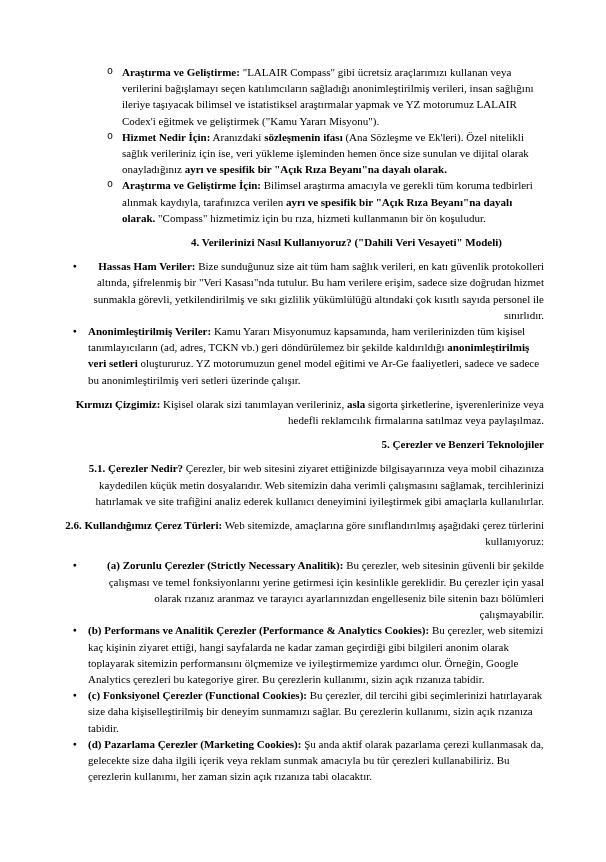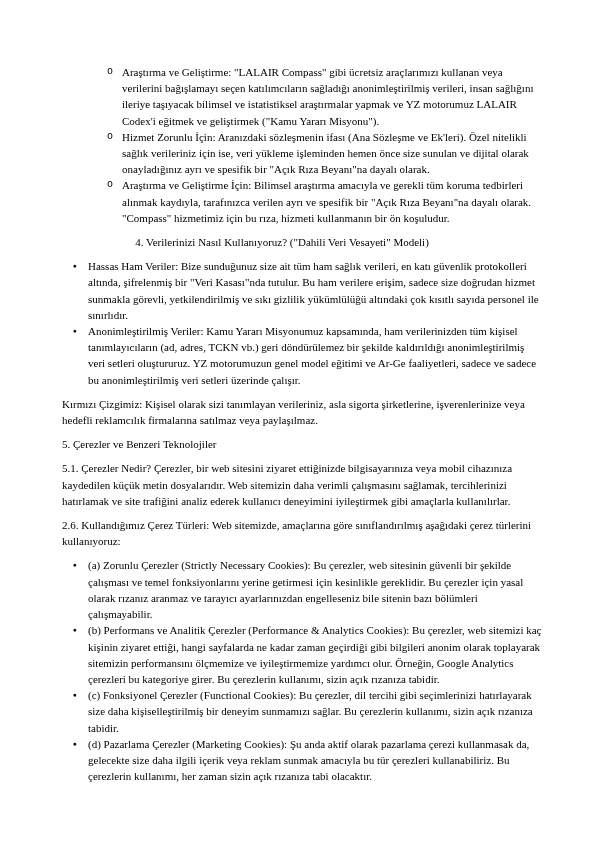--- a/index.html
+++ b/index.html
@@ -12,47 +12,47 @@
     box-sizing: border-box;
     width: 606px; height: 862px;
     padding: 64px 62px 0 62px;
     font-family: "Liberation Serif", serif;
     font-size: 11px;
     line-height: 16.2px;
     color: #000000;
     text-align: left;
   }
   .block { margin: 0; }
-  .gap { margin-top: 8px; }
-  .h-center { text-align: center; font-weight: bold; padding-right: 42px; }
+  .gap { margin-top: 8px; text-align: right; }
+  .h-center { text-align: right; font-weight: bold; padding-right: 42px; }
   .h-left { font-weight: bold; }
   .li { position: relative; }
   .li1 { padding-left: 26px; }
   .li2 { padding-left: 60px; }
   .marker {
     position: absolute; top: 0;
     line-height: 16.2px;
   }
   .li1 > .marker { left: 11px; font-size: 6.5px; }
   .li2 > .marker { left: 45px; font-size: 10px; font-family: "Liberation Mono", monospace; }
-  b { font-weight: normal; }
+  b { font-weight: bold; }
 </style>
 </head>
 <body>
 
 <div class="page">
   <div id="doc">
       <div class="block li li2"><span class="marker">o</span><b>Araştırma ve Geliştirme:</b><span> "LALAIR Compass" gibi ücretsiz araçlarımızı kullanan veya verilerini bağışlamayı seçen katılımcıların sağladığı anonimleştirilmiş verileri, insan sağlığını ileriye taşıyacak bilimsel ve istatistiksel araştırmalar yapmak ve YZ motorumuz LALAIR Codex'i eğitmek ve geliştirmek ("Kamu Yararı Misyonu").</span></div>
-      <div class="block li li2"><span class="marker">o</span><b>Hizmet Zorunlu İçin:</b><span> Aranızdaki </span><b>sözleşmenin ifası</b><span> (Ana Sözleşme ve Ek'leri). Özel nitelikli sağlık verileriniz için ise, veri yükleme işleminden hemen önce size sunulan ve dijital olarak onayladığınız </span><b>ayrı ve spesifik bir "Açık Rıza Beyanı"na dayalı olarak.</b></div>
+      <div class="block li li2"><span class="marker">o</span><b>Hizmet Nedir İçin:</b><span> Aranızdaki </span><b>sözleşmenin ifası</b><span> (Ana Sözleşme ve Ek'leri). Özel nitelikli sağlık verileriniz için ise, veri yükleme işleminden hemen önce size sunulan ve dijital olarak onayladığınız </span><b>ayrı ve spesifik bir "Açık Rıza Beyanı"na dayalı olarak.</b></div>
       <div class="block li li2"><span class="marker">o</span><b>Araştırma ve Geliştirme İçin:</b><span> Bilimsel araştırma amacıyla ve gerekli tüm koruma tedbirleri alınmak kaydıyla, tarafınızca verilen </span><b>ayrı ve spesifik bir "Açık Rıza Beyanı"na dayalı olarak.</b><span> "Compass" hizmetimiz için bu rıza, hizmeti kullanmanın bir ön koşuludur.</span></div>
       <div class="block gap h-center"><b>4. Verilerinizi Nasıl Kullanıyoruz? ("Dahili Veri Vesayeti" Modeli)</b></div>
       <div class="block gap li li1"><span class="marker">●</span><b>Hassas Ham Veriler:</b><span> Bize sunduğunuz size ait tüm ham sağlık verileri, en katı güvenlik protokolleri altında, şifrelenmiş bir "Veri Kasası"nda tutulur. Bu ham verilere erişim, sadece size doğrudan hizmet sunmakla görevli, yetkilendirilmiş ve sıkı gizlilik yükümlülüğü altındaki çok kısıtlı sayıda personel ile sınırlıdır.</span></div>
       <div class="block li li1"><span class="marker">●</span><b>Anonimleştirilmiş Veriler:</b><span> Kamu Yararı Misyonumuz kapsamında, ham verilerinizden tüm kişisel tanımlayıcıların (ad, adres, TCKN vb.) geri döndürülemez bir şekilde kaldırıldığı </span><b>anonimleştirilmiş veri setleri</b><span> oluştururuz. YZ motorumuzun genel model eğitimi ve Ar-Ge faaliyetleri, sadece ve sadece bu anonimleştirilmiş veri setleri üzerinde çalışır.</span></div>
       <div class="block gap"><b>Kırmızı Çizgimiz:</b><span> Kişisel olarak sizi tanımlayan verileriniz, </span><b>asla</b><span> sigorta şirketlerine, işverenlerinize veya hedefli reklamcılık firmalarına satılmaz veya paylaşılmaz.</span></div>
       <div class="block gap h-left"><b>5. Çerezler ve Benzeri Teknolojiler</b></div>
       <div class="block gap"><b>5.1. Çerezler Nedir?</b><span> Çerezler, bir web sitesini ziyaret ettiğinizde bilgisayarınıza veya mobil cihazınıza kaydedilen küçük metin dosyalarıdır. Web sitemizin daha verimli çalışmasını sağlamak, tercihlerinizi hatırlamak ve site trafiğini analiz ederek kullanıcı deneyimini iyileştirmek gibi amaçlarla kullanılırlar.</span></div>
       <div class="block gap"><b>2.6. Kullandığımız Çerez Türleri:</b><span> Web sitemizde, amaçlarına göre sınıflandırılmış aşağıdaki çerez türlerini kullanıyoruz:</span></div>
-      <div class="block gap li li1"><span class="marker">●</span><b>(a) Zorunlu Çerezler (Strictly Necessary Cookies):</b><span> Bu çerezler, web sitesinin güvenli bir şekilde çalışması ve temel fonksiyonlarını yerine getirmesi için kesinlikle gereklidir. Bu çerezler için yasal olarak rızanız aranmaz ve tarayıcı ayarlarınızdan engelleseniz bile sitenin bazı bölümleri çalışmayabilir.</span></div>
+      <div class="block gap li li1"><span class="marker">●</span><b>(a) Zorunlu Çerezler (Strictly Necessary Analitik):</b><span> Bu çerezler, web sitesinin güvenli bir şekilde çalışması ve temel fonksiyonlarını yerine getirmesi için kesinlikle gereklidir. Bu çerezler için yasal olarak rızanız aranmaz ve tarayıcı ayarlarınızdan engelleseniz bile sitenin bazı bölümleri çalışmayabilir.</span></div>
       <div class="block li li1"><span class="marker">●</span><b>(b) Performans ve Analitik Çerezler (Performance &amp; Analytics Cookies):</b><span> Bu çerezler, web sitemizi kaç kişinin ziyaret ettiği, hangi sayfalarda ne kadar zaman geçirdiği gibi bilgileri anonim olarak toplayarak sitemizin performansını ölçmemize ve iyileştirmemize yardımcı olur. Örneğin, Google Analytics çerezleri bu kategoriye girer. Bu çerezlerin kullanımı, sizin açık rızanıza tabidir.</span></div>
       <div class="block li li1"><span class="marker">●</span><b>(c) Fonksiyonel Çerezler (Functional Cookies):</b><span> Bu çerezler, dil tercihi gibi seçimlerinizi hatırlayarak size daha kişiselleştirilmiş bir deneyim sunmamızı sağlar. Bu çerezlerin kullanımı, sizin açık rızanıza tabidir.</span></div>
       <div class="block li li1"><span class="marker">●</span><b>(d) Pazarlama Çerezler (Marketing Cookies):</b><span> Şu anda aktif olarak pazarlama çerezi kullanmasak da, gelecekte size daha ilgili içerik veya reklam sunmak amacıyla bu tür çerezleri kullanabiliriz. Bu çerezlerin kullanımı, her zaman sizin açık rızanıza tabi olacaktır.</span></div>
     </div>
 </div>
 
 </body></html>

